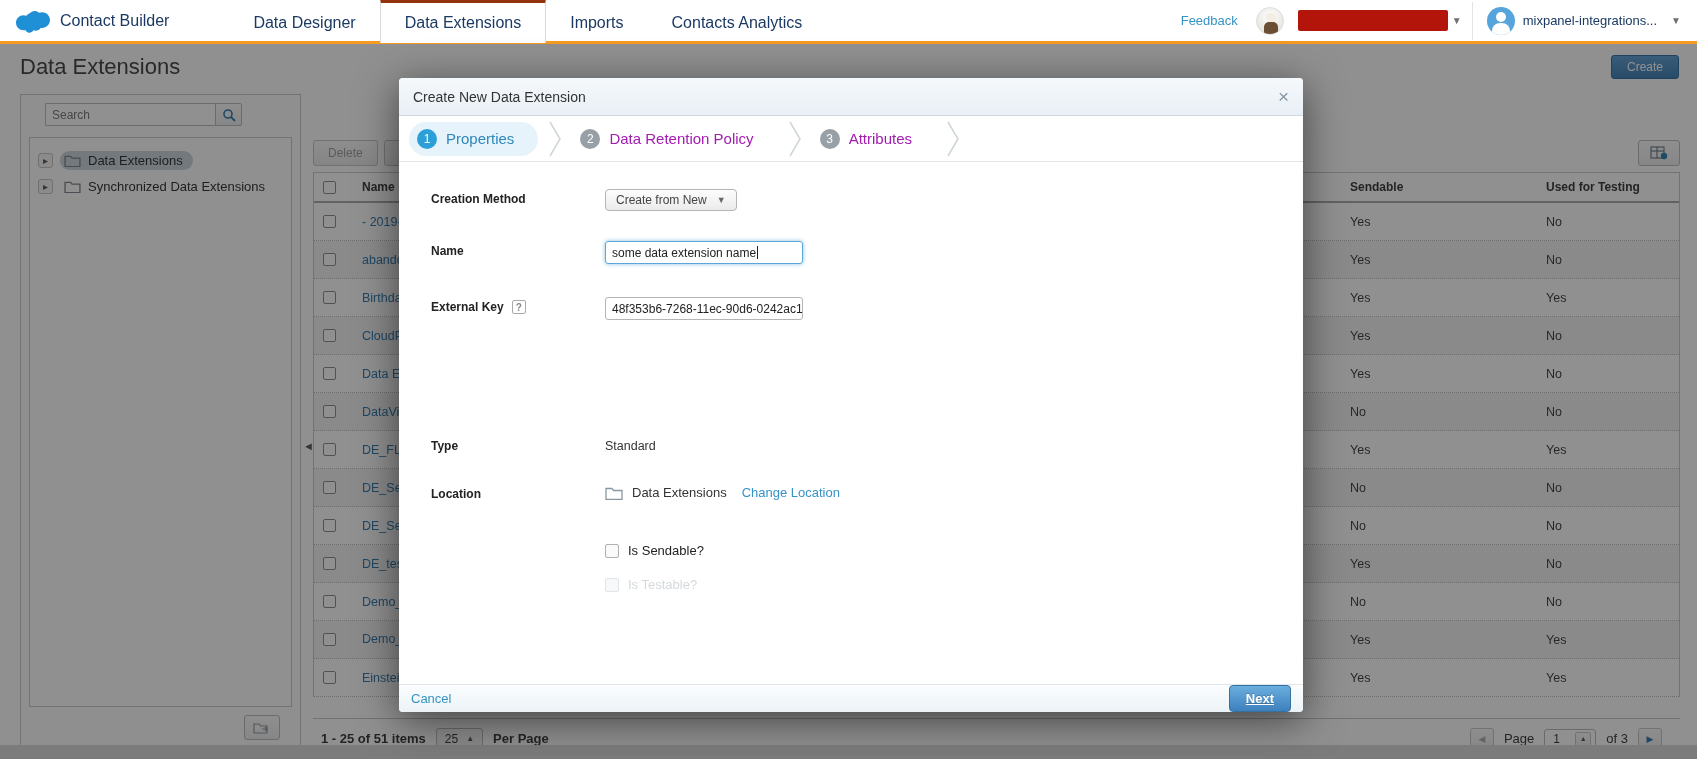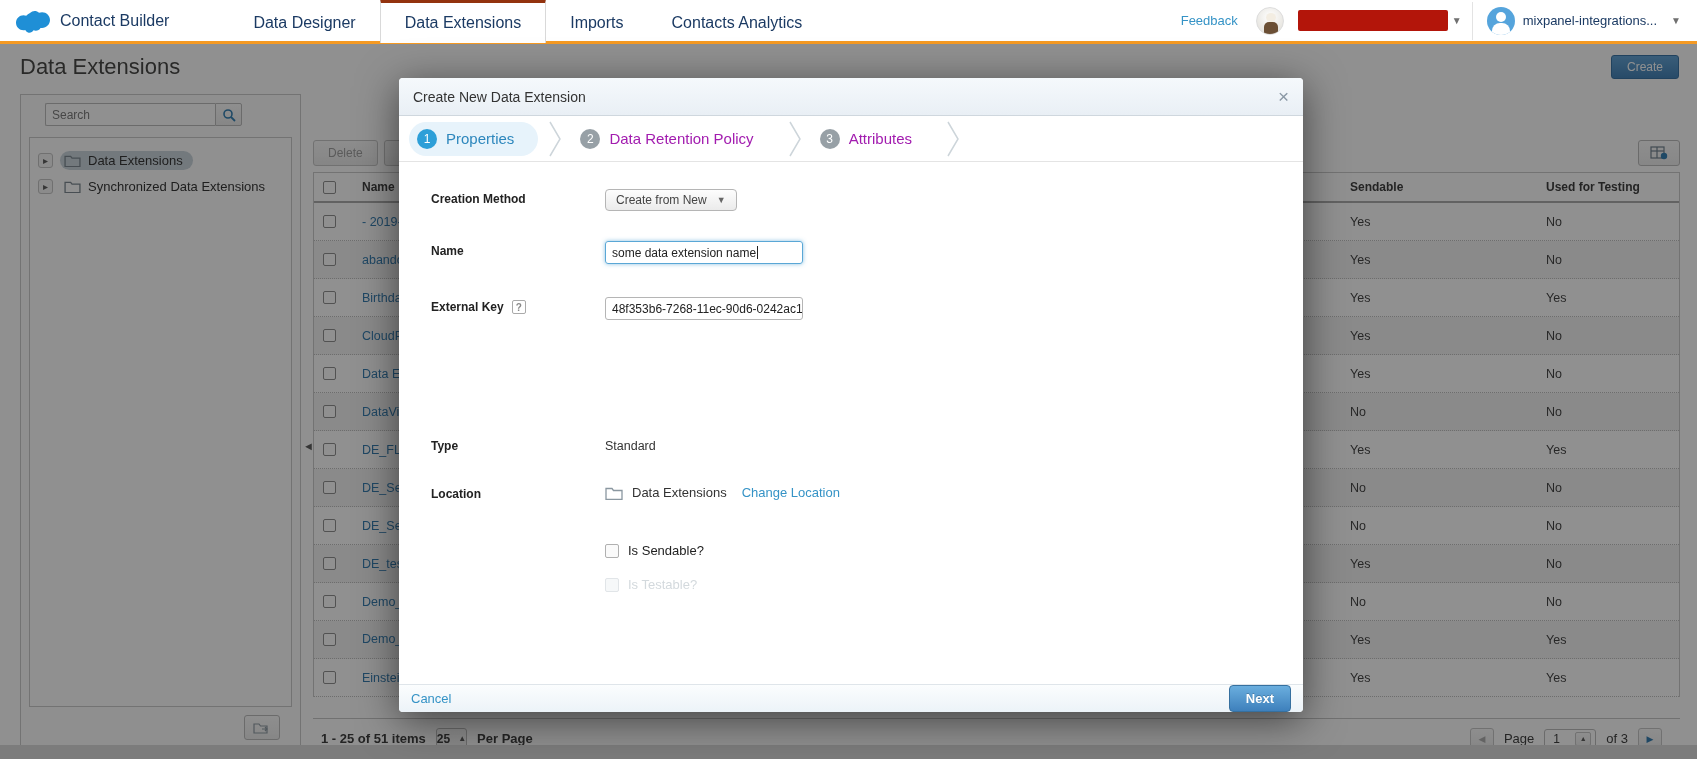--- a/index.html
+++ b/index.html
@@ -68,21 +68,21 @@
   .cb { width:13px; height:13px; border:1px solid #8a8a8a; border-radius:2px; background:#fff; margin-left:9px; cursor:pointer; }
   .rname { color:#2a76ad; text-decoration:none; margin-left:12px; cursor:pointer;
     white-space:nowrap; overflow:hidden; }
   .hcell { margin-left:12px; }
   .rval { color:#3a3a3a; }
 
   .pagebar { position:absolute; left:313px; top:674px; width:1367px; height:40px; border-top:1px solid #c4c4c4;
     display:flex; align-items:center; font-size:13px; color:#333; }
   .pb-left { display:flex; align-items:center; gap:10px; margin-left:8px; font-weight:bold; }
   .pp-select { display:flex; align-items:center; gap:8px; border:1px solid #b9b9b9; border-radius:3px;
-    background:linear-gradient(#fcfcfc,#ededed); padding:3px 0; font-size:12px; font-weight:bold; cursor:pointer; }
+    background:linear-gradient(#fcfcfc,#ededed); padding:3px 8px; font-size:12px; font-weight:normal; cursor:pointer; }
   .pp-select .up { font-size:8px; color:#555; }
   .pb-right { margin-left:auto; display:flex; align-items:center; gap:10px; margin-right:18px; }
   .pg-btn { width:24px; height:21px; border:1px solid #c5c5c5; border-radius:3px; background:linear-gradient(#fbfbfb,#ececec);
     display:flex; align-items:center; justify-content:center; font-size:9px; color:#aaa; }
   .pg-btn.on { color:#2a76ad; cursor:pointer; }
   .pg-input { display:flex; align-items:center; border:1px solid #b9b9b9; border-radius:3px; background:#fff; padding:2px 4px 2px 8px; gap:12px; }
   .pg-input .num { font-size:12px; color:#333; min-width:10px; }
   .pg-input .spin { width:16px; height:14px; border:1px solid #c5c5c5; border-radius:2px; background:linear-gradient(#fbfbfb,#ececec);
     font-size:7px; color:#555; display:flex; align-items:center; justify-content:center; cursor:pointer; }
   .bottom-strip { position:absolute; left:0; top:701px; width:1697px; height:14px; background:#d9d9d9; }
@@ -122,21 +122,21 @@
   .loc-row { display:flex; align-items:center; gap:9px; font-size:13px; color:#333; }
   .link { color:#3593c6; font-size:13px; cursor:pointer; text-decoration:none; }
   .chk { width:14px; height:14px; border:1px solid #b0b0b0; border-radius:2px; background:#fafafa; margin-right:9px; cursor:pointer; }
   .chk-label { font-size:13px; color:#222; }
   .frow.disabled .chk { border-color:#e1e5e8; background:#f6f8f9; cursor:default; }
   .frow.disabled .chk-label { color:#d3d9dd; }
   .m-footer { position:absolute; bottom:0; left:0; width:100%; height:28px; border-top:1px solid #dfe5ea;
     background:linear-gradient(#fbfdfe,#ecf3f8); border-radius:0 0 4px 4px; display:flex; align-items:center; padding:0 12px; }
   .next-btn { margin-left:auto; padding:5px 16px; font-size:13px; color:#fff; font-weight:bold;
     background:linear-gradient(#6aaede,#3e80bc); border:1px solid #36709f; border-radius:4px; cursor:pointer;
-    text-shadow:0 -1px 0 rgba(0,0,0,0.2); }
+    text-shadow:0 -1px 0 rgba(0,0,0,0.2);text-decoration:underline; }
   .cursor-bar { display:inline-block; width:1px; height:13px; background:#222; vertical-align:-2px; margin-left:1px; }
 </style>
 </head>
 <body>
 
 <div class="nav">
   <svg class="nav-logo" width="34" height="24" viewBox="0 0 34 24">
     <path fill="#1f8fd6" d="M14 4c2.5-2.6 6.6-2.7 9-.2 1-.4 2-.6 3.1-.6 4.3 0 7.9 3.5 7.9 7.8S30.4 19 26.1 19c-.5 0-1.1 0-1.6-.1-.9 1.7-2.7 2.8-4.7 2.8-.8 0-1.6-.2-2.3-.5-1 2-3.4 3-5.5 2.3-1.2-.4-2.2-1.3-2.7-2.5-.6.1-1.2.2-1.8.2C3.4 21.2 0 17.8 0 13.7 0 9.6 3.4 6.2 7.5 6.2c.9 0 1.9.2 2.7.5C11.2 5.6 12.5 4.6 14 4z"></path>
   </svg>
   <span class="brand">Contact Builder</span>

